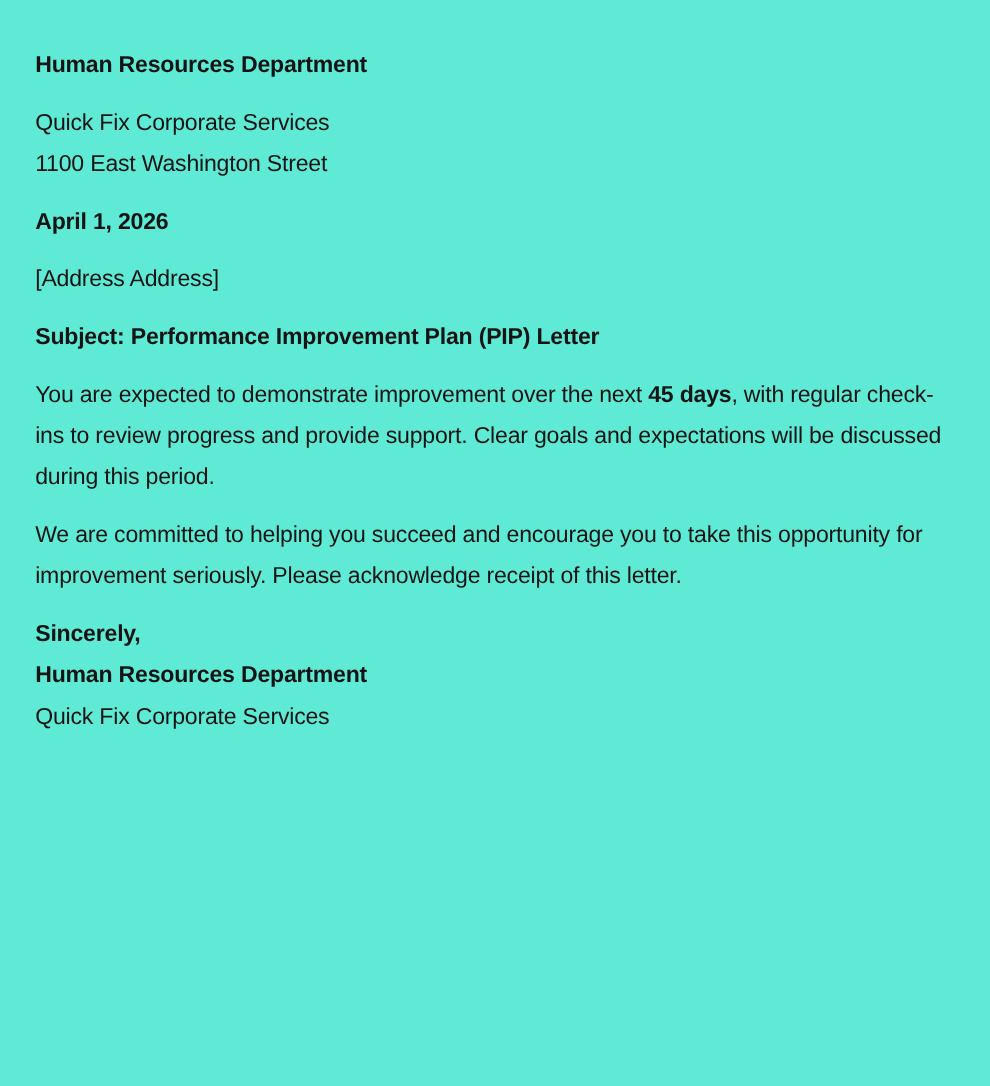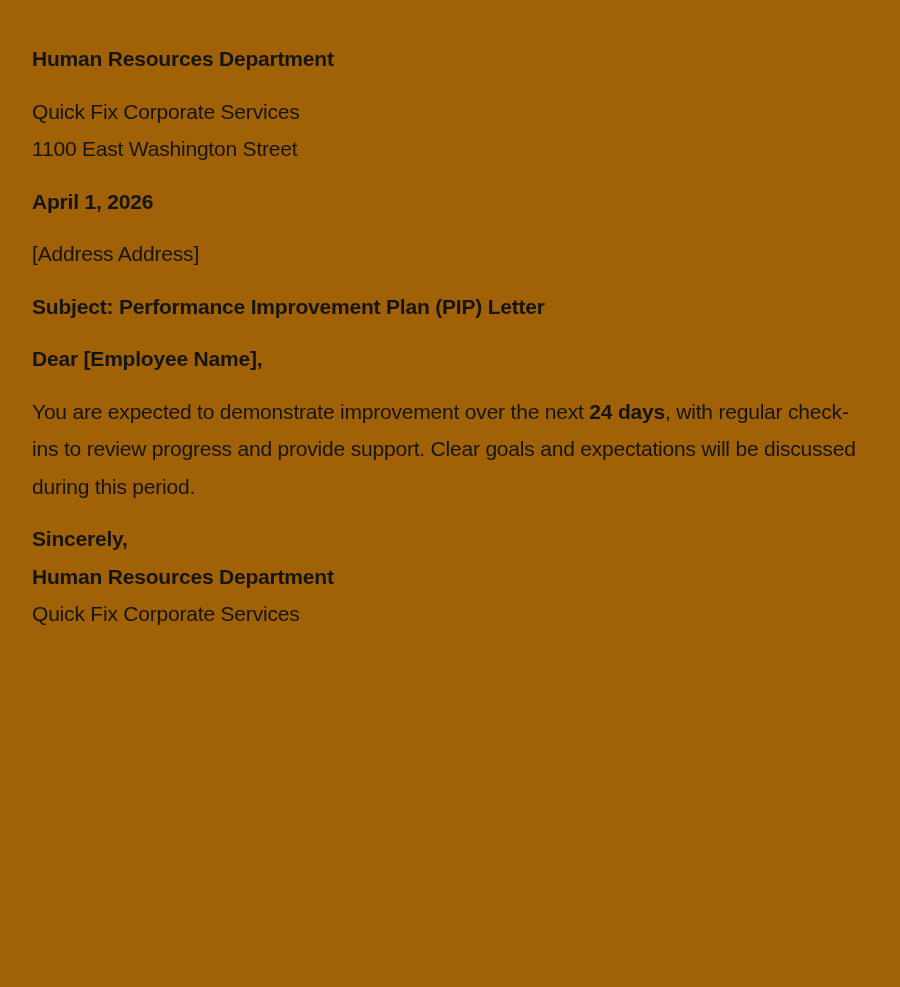--- a/index.html
+++ b/index.html
@@ -3,21 +3,21 @@
 <meta charset="utf-8">
 <style>
   * { margin: 0; padding: 0; box-sizing: border-box; }
   html, body {
     background: #ffffff;
     font-family: "Liberation Sans", sans-serif;
   }
   .doc {
     width: 900px;
     min-height: 987px;
-    background: #a16207;
+    background: #5eead4;
     color: #141414;
     padding: 40px 44px 20px 32px;
     font-size: 21px;
     line-height: 37.5px;
     letter-spacing: -0.2px;
   }
   .block { margin-bottom: 15px; }
   .b { font-weight: 700; }
   .line { display: block; }
 </style>
@@ -34,25 +34,25 @@
   </div>
 
   <p class="block b">April 1, 2026</p>
 
   <div class="block">
     <span class="line">[Address Address]</span>
   </div>
 
   <p class="block b">Subject: Performance Improvement Plan (PIP) Letter</p>
 
-  <p class="block b">Dear [Employee Name],</p>
 
 
-  <p class="block"><span>You are expected to demonstrate improvement over the next </span><span class="b">24 days</span><span>, with regular check-ins to review progress and provide support. Clear goals and expectations will be discussed during this period.</span></p>
+  <p class="block"><span>You are expected to demonstrate improvement over the next </span><span class="b">45 days</span><span>, with regular check-ins to review progress and provide support. Clear goals and expectations will be discussed during this period.</span></p>
 
+  <p class="block"><span>We are committed to helping you succeed and encourage you to take this opportunity for improvement seriously. Please acknowledge receipt of this letter.</span></p>
 
   <div class="block">
     <span class="line b">Sincerely,</span>
     <span class="line b">Human Resources Department</span>
     <span class="line">Quick Fix Corporate Services</span>
   </div>
 
 </div>
 
 </body></html>

